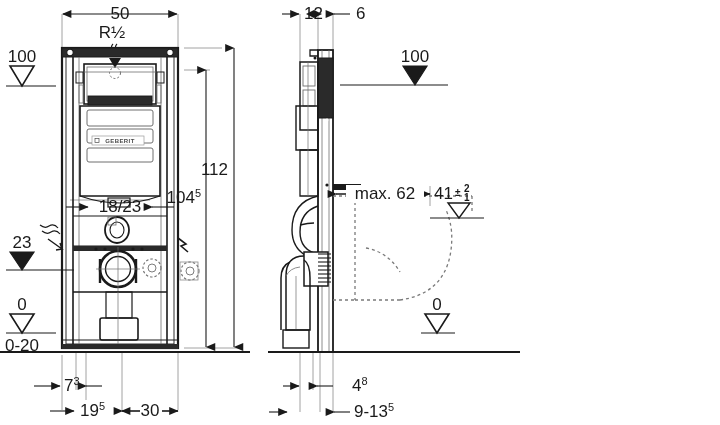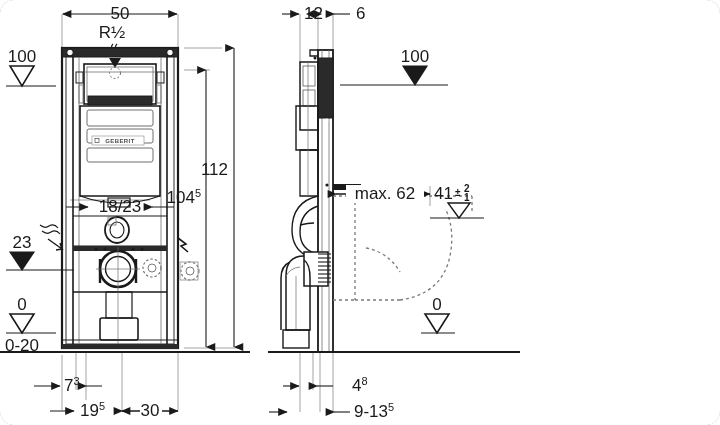--- a/index.html
+++ b/index.html
@@ -7,21 +7,20 @@
     margin: 0; padding: 0;
     background: #ffffff;
     font-family: "Liberation Sans", sans-serif;
   }
   #sheet {
     position: relative;
     width: 720px;
     height: 425px;
     background: #a3a3a3;
     overflow: hidden;
-    border-radius: 14px;
   }
   #sheet svg { display: block; }
   .dimtext {
     font-family: "Liberation Sans", sans-serif;
     font-size: 17px;
     fill: #1a1a1a;
   }
   .sup {
     font-family: "Liberation Sans", sans-serif;
     font-size: 11px;

